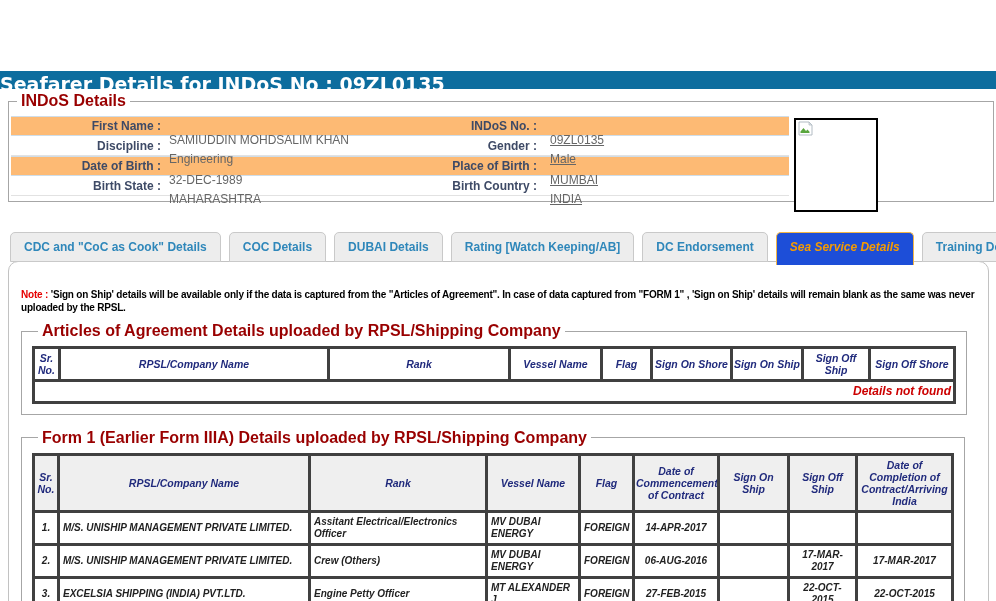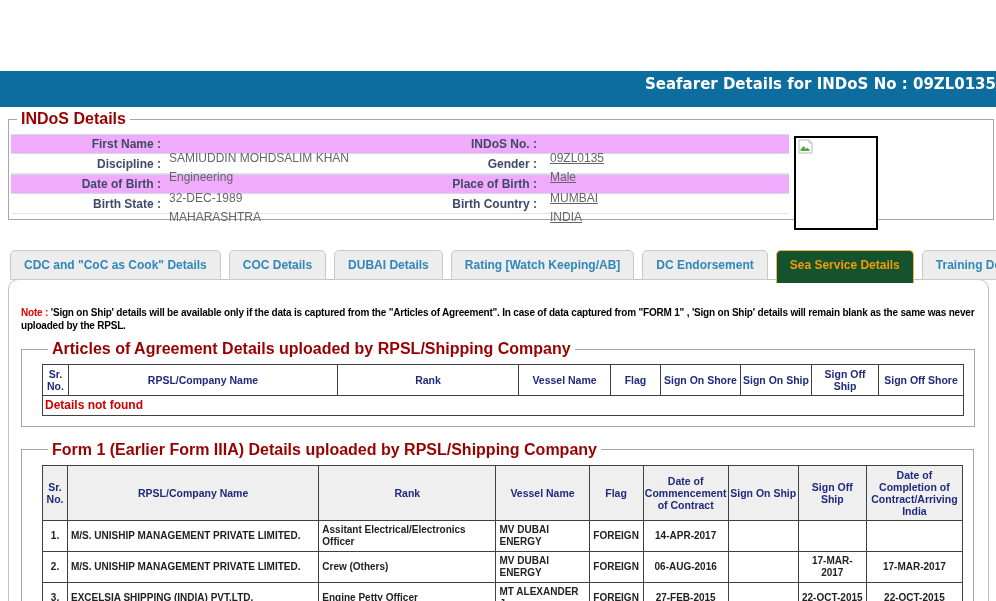--- a/index.html
+++ b/index.html
@@ -1,72 +1,72 @@
 <!DOCTYPE html>
 <html><head>
 <meta charset="utf-8">
 <style>
   * { box-sizing: border-box; margin: 0; padding: 0; }
   html, body { width: 996px; height: 601px; overflow: hidden; background: #fff;
     font-family: "Liberation Sans", sans-serif; }
 
   
   .topspace { height: 71px; }
-  .titlebar { height: 36px; background: #0d6d9e; color: #fff; text-align: right;
-    font-weight: bold; font-size: 15px; line-height: 26px;
+  .titlebar { height: 18px; background: #0d6d9e; color: #fff; text-align: left;
+    font-weight: bold; font-size: 19px; line-height: 26px;
     font-family: "DejaVu Sans", "Liberation Sans", sans-serif; }
 
   
   fieldset { border: 1px solid #a6a6a6; }
   legend { color: #990000; font-weight: bold; font-size: 16px; padding: 0 4px; margin-left: 6px; }
 
   .indos-fs { margin: 3px 2px 0 8px; width: 986px; height: 110px; position: relative; padding: 6px 0 0 2px; }
   .indos-rows { width: 778px; }
   .indos-row { display: flex; height: 20px; align-items: center; font-size: 12px;
     border-bottom: 1px solid #e2e2e2; }
-  .indos-row.alt { background: #f0abfc; border-top: 1px solid #cfdde8; border-bottom: 1px solid #cfdde8; }
+  .indos-row.alt { background: #fdba74; border-top: 1px solid #cfdde8; border-bottom: 1px solid #cfdde8; }
   .fl { font-weight: bold; color: #3e4a66; text-align: right; }
   .fl1 { width: 150px; }
   .fl2 { width: 120px; }
   .fv { color: #666; margin-top: 27px; }
   .fv1 { width: 256px; padding-left: 8px; }
   .fv2 { flex: 1; padding-left: 13px; text-decoration: underline; }
 
   .photo-box { position: absolute; top: 8px; right: 115px; width: 84px; height: 94px;
     border: 2px solid #000; background: #fff; padding: 1px; }
 
   
   .tabs { display: flex; gap: 8px; margin: 30px 0 0 10px; position: relative; z-index: 2; }
   .tab { background: #ededed; border: 1px solid #c9c9c9; border-radius: 5px 5px 0 0;
     color: #2f87ba; font-weight: bold; font-size: 12px; padding: 7px 13px 7px 13px;
     white-space: nowrap; cursor: pointer; }
-  .tab.active { background: #14532d; color: #f59b00; border-color: #f2b646; border-bottom: none;
-    padding-bottom: 10px; margin-bottom: -3px; }
+  .tab.active { background: #1d4ed8; color: #f59b00; border-color: #f2b646; border-bottom: none;
+    padding-bottom: 10px; margin-bottom: -3px; font-style: italic; }
 
   
   .panel { border: 1px solid #c2c2c2; border-radius: 10px; margin: -1px 7px 0 8px;
     padding: 26px 14px 22px 12px; position: relative; z-index: 1; background: #fff; }
 
   .note { font-size: 10px; font-weight: bold; color: #000; line-height: 1.3; width: 962px;
     letter-spacing: -0.2px; }
   .note .note-label { color: #e60000; }
 
-  .sect-fs { margin-top: 8px; width: 832px; padding: 4px 10px 10px 20px; }
+  .sect-fs { margin-top: 8px; width: 832px; padding: 4px 10px 10px 10px; }
   .sect-fs + .sect-fs { margin-top: 14px; }
 
   table { border-collapse: collapse; table-layout: fixed; width: 921px; margin-top: 2px; }
-  th, td { border: 1px solid #404040; overflow: hidden; }
+  th, td { border: 3px solid #404040; overflow: hidden; font-style: italic; }
   th { color: #202a7c; font-weight: bold; font-size: 10.5px; line-height: 1.15;
     text-align: center; padding: 3px 1px; background: #fff; }
   .form1-table th { background: #efefef; }
   td { font-size: 10px; font-weight: bold; color: #222; padding: 3px 3px; line-height: 1.2; }
   td.c { text-align: center; }
   td.l { text-align: left; }
   .form1-table td { height: 24px; }
-  .empty-row td { color: #cc0000; font-size: 12px; text-align: left; padding: 2px; margin-top: 16px; }
+  .empty-row td { color: #cc0000; font-size: 12px; text-align: right; padding: 2px; margin-top: 16px; }
 </style>
 </head>
 <body>
 
 <div class="topspace"></div>
 
 <div class="titlebar">
   <span>Seafarer Details for INDoS No : 09ZL0135</span>
 </div>
 

